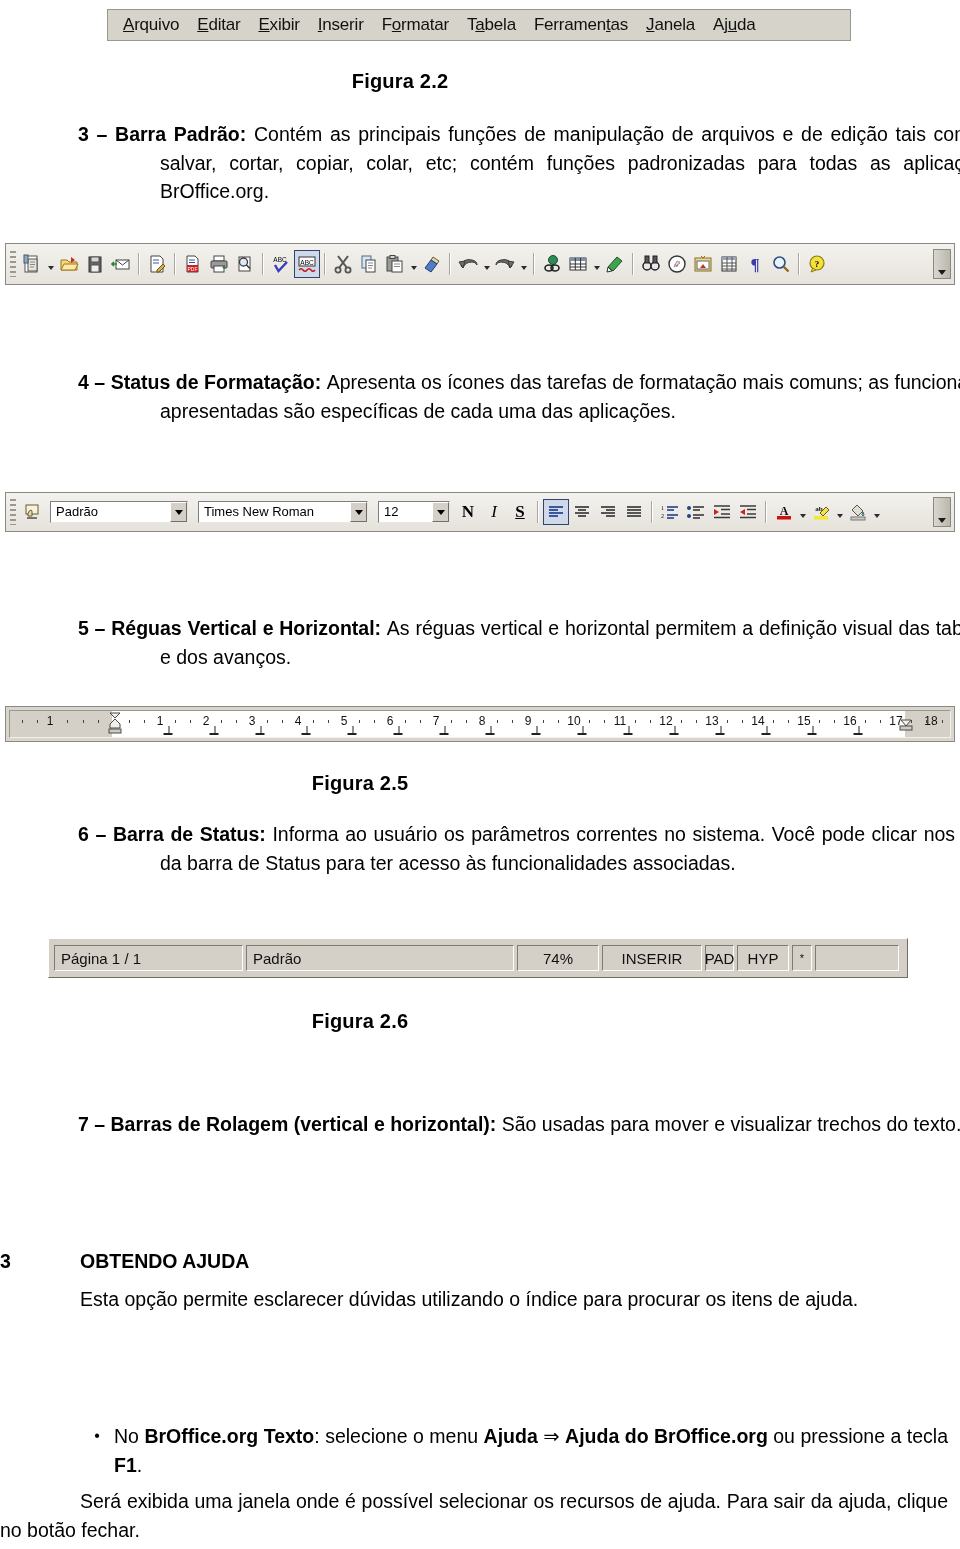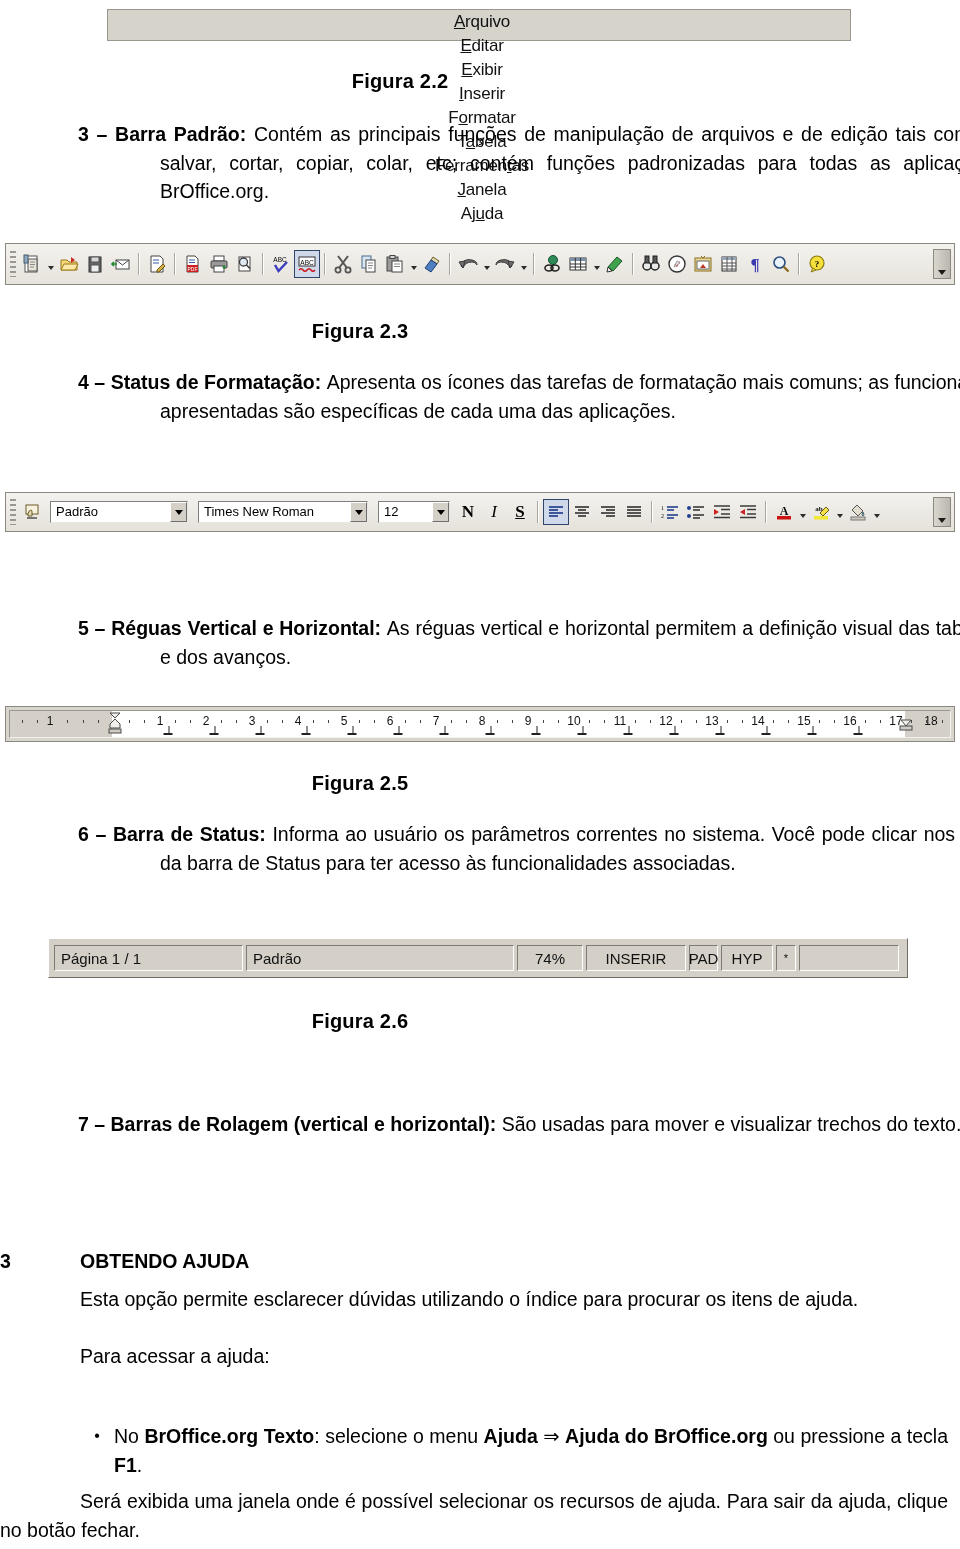--- a/index.html
+++ b/index.html
@@ -44,21 +44,20 @@
     left:107px; top:9px;
     width:744px; height:32px;
   }
   #menubar{
     width:100%;height:100%;
     display:flex;align-items:center;
     background:#d6d3ca;
     border:1px solid #9a978e;
     box-sizing:border-box;
     padding-left:6px;
-    flex-direction:column;
   }
   .menu-item{
     font-size:17px;
     color:#111;
     padding:2px 9px;
     white-space:nowrap;
     cursor:default;
     font-family:"Liberation Sans", sans-serif;
     letter-spacing:-0.2px;
   }
@@ -592,21 +591,20 @@
           <text x="10" y="13" font-size="9" text-anchor="middle" font-family="Liberation Serif,serif" font-weight="bold" fill="#000">?</text>
         </svg>
       </div>
 
       <div class="tbar-end">
           <i></i>
         </div>
     </div>
   </div>
 
-  <div class="fig-caption" style="position:absolute;left:0;top:320px;width:720px;">Figura 2.3</div>
 
   <div class="para hang" style="position:absolute;left:78px;top:368px;width:870px;">
     <b>4 – </b><b>Status de Formatação: </b><span>Apresenta os ícones das tarefas de formatação mais comuns; as funcionalidades apresentadas são específicas de cada uma das aplicações.</span>
   </div>
 
   <div id="fmtbar-wrap">
     <div id="fmtbar">
       <div class="grip"></div>
 
       <div class="fbtn">
@@ -892,21 +890,21 @@
   <div class="fig-caption" style="position:absolute;left:0;top:772px;width:720px;">Figura 2.5</div>
 
   <div class="para hang" style="position:absolute;left:78px;top:820px;width:870px;">
     <b>6 – </b><b>Barra de Status: </b><span>Informa ao usuário os parâmetros correntes no sistema. Você pode clicar nos campos da barra de Status para ter acesso às funcionalidades associadas.</span>
   </div>
 
   <div id="statusbar-wrap">
     <div id="statusbar">
       <div class="sfield" style="width:189px">Página 1 / 1</div>
       <div class="sfield" style="width:268px">Padrão</div>
-      <div class="sfield ctr" style="width:66px">74%</div>
+      <div class="sfield ctr" style="width:82px">74%</div>
       <div class="sfield ctr" style="width:100px">INSERIR</div>
       <div class="sfield ctr" style="width:29px">PAD</div>
       <div class="sfield ctr" style="width:52px">HYP</div>
       <div class="sfield ctr" style="width:20px;font-size:11px;">*</div>
       <div class="sfield grow"></div>
     </div>
   </div>
 
   <div class="fig-caption" style="position:absolute;left:0;top:1010px;width:720px;">Figura 2.6</div>
 
@@ -915,21 +913,20 @@
   </div>
 
   <div style="position:absolute;left:0;top:1250px;width:948px;">
     <div style="display:flex;align-items:baseline;">
       <div style="width:80px;font-size:19.5px;font-weight:bold;">3</div>
       <div style="font-size:19.5px;font-weight:bold;">OBTENDO AJUDA</div>
     </div>
 
     <div class="para" style="margin-top:12px;text-indent:80px;width:948px;">Esta opção permite esclarecer dúvidas utilizando o índice para procurar os itens de ajuda.</div>
 
-    <div class="para" style="margin-top:28px;padding-left:80px;width:868px;">Para acessar a ajuda:</div>
   </div>
 
   <div style="position:absolute;left:80px;top:1422px;width:868px;">
     <div class="bullet-row">
       <div class="bullet-dot">•</div>
       <div class="bullet-body para" style="text-align:justify;"><span>No </span><b>BrOffice.org Texto</b><span>: selecione o menu </span><b>Ajuda</b><span> ⇒ </span><b>Ajuda do BrOffice.org</b><span> ou pressione a tecla </span><b>F1</b><span>.</span></div>
     </div>
   </div>
 
   <div class="para" style="position:absolute;left:0;top:1487px;width:948px;text-indent:80px;">Será exibida uma janela onde é possível selecionar os recursos de ajuda. Para sair da ajuda, clique no botão fechar.</div>

